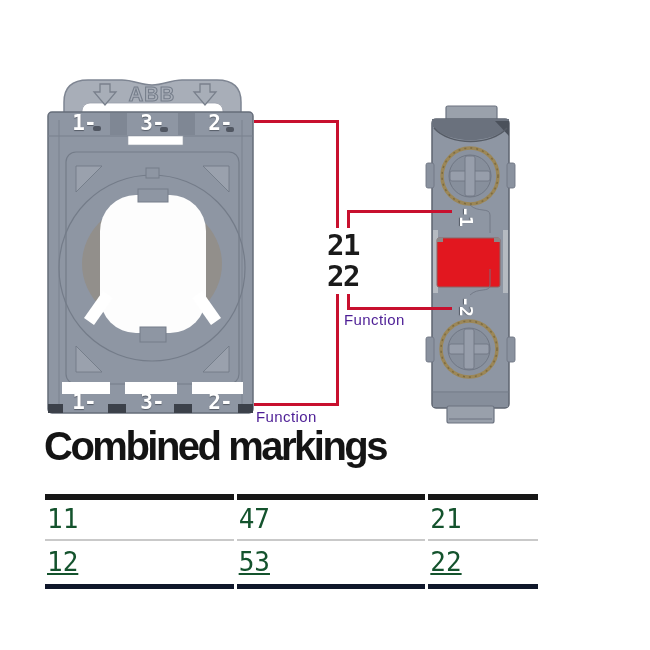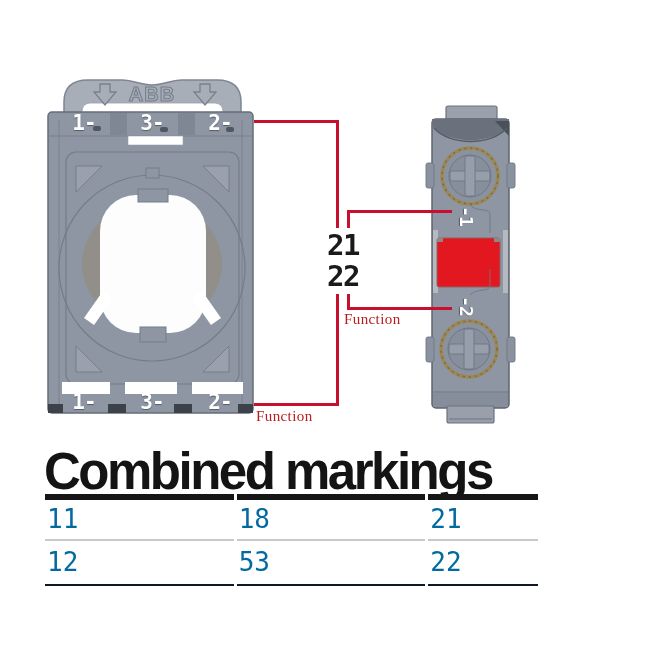--- a/index.html
+++ b/index.html
@@ -11,31 +11,31 @@
   .mark{font-family:"DejaVu Sans Mono",monospace;font-weight:bold;color:#ffffff;
         text-shadow:0 1px 1px rgba(40,45,55,.55);letter-spacing:-1px;}
   .mark-front{font-size:21px;}
   .mark-side{font-size:18px;transform:translate(-50%,-50%) rotate(90deg);}
   .brand{font-size:20px;font-weight:bold;letter-spacing:1px;color:transparent;
          -webkit-text-stroke:1.1px #767e8b;}
   .combined-block{position:absolute;left:317px;top:228px;width:52px;height:66px;z-index:2;
         background:#ffffff;display:flex;flex-direction:column;align-items:center;justify-content:center;
         font-family:"DejaVu Sans Mono",monospace;font-weight:bold;font-size:29px;line-height:31px;
         letter-spacing:-1.5px;color:#1a1a1a;}
-  .small-label{position:absolute;z-index:3;font-family:Liberation Serif, serif;font-size:15px;
-        letter-spacing:.4px;color:#b91c1c;}
-  .heading{position:absolute;left:44px;top:442px;z-index:3;font-weight:bold;font-size:51px;
+  .small-label{position:absolute;z-index:3;font-family:Liberation Sans, sans-serif;font-size:15px;
+        letter-spacing:.4px;color:#4c1d95;}
+  .heading{position:absolute;left:44px;top:424px;z-index:3;font-weight:bold;font-size:40px;
         letter-spacing:-2.5px;color:#141414;font-family:"Liberation Sans",sans-serif;}
   table.markings{position:absolute;left:42px;top:494px;width:578px;z-index:3;
         border-collapse:separate;border-spacing:3px 0;
-        font-family:"DejaVu Sans Mono",monospace;font-size:26px;color:#0369a1;}
+        font-family:"DejaVu Sans Mono",monospace;font-size:26px;color:#14532d;}
   table.markings td{width:33.33%;line-height:28px;}
   table.markings tr.r1 td{border-top:6px solid #161616;border-bottom:2px solid #c9c9c9;
         padding:5px 0 6px 2px;}
-  table.markings tr.r2 td{border-bottom:2px solid #0f172a;padding:7px 0 8px 2px;}
+  table.markings tr.r2 td{border-bottom:5px solid #0f172a;padding:7px 0 8px 2px;text-decoration:underline;}
 </style>
 </head>
 <body>
 
 <div class="canvas">
 
   <svg class="art" width="650" height="650" viewBox="0 0 650 650">
 
     <g>
       <path d="M64,124 L64,102 C64,87 73,80 88,80 L122,80 C134,80 140,85 152,85
@@ -148,21 +148,21 @@
 
   <span class="small-label" style="left:344px;top:311px;">Function</span>
   <span class="small-label" style="left:256px;top:408px;">Function</span>
 
   <h2 class="heading" style="margin:0;">Combined markings</h2>
 
   <table class="markings">
     <tbody>
       <tr class="r1">
         <td>11</td>
-        <td>18</td>
+        <td>47</td>
         <td>21</td>
       </tr>
       <tr class="r2">
         <td>12</td>
         <td>53</td>
         <td>22</td>
       </tr>
     </tbody>
   </table>
 

